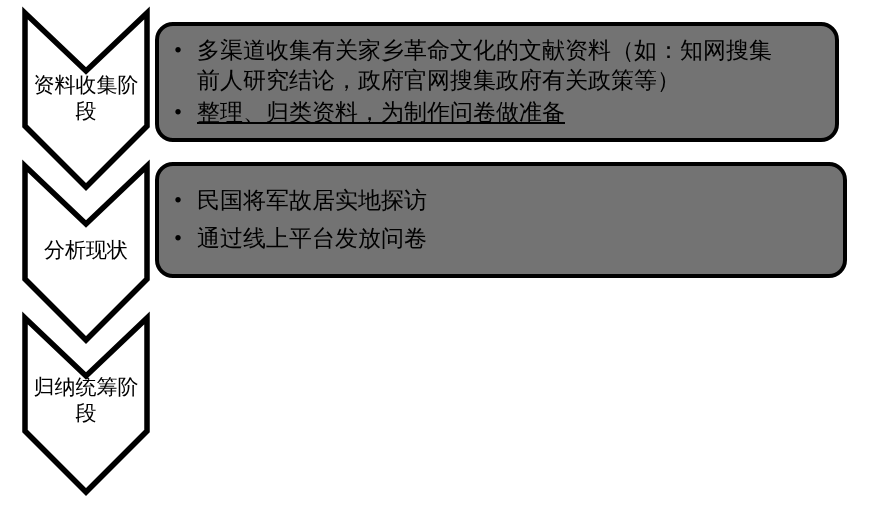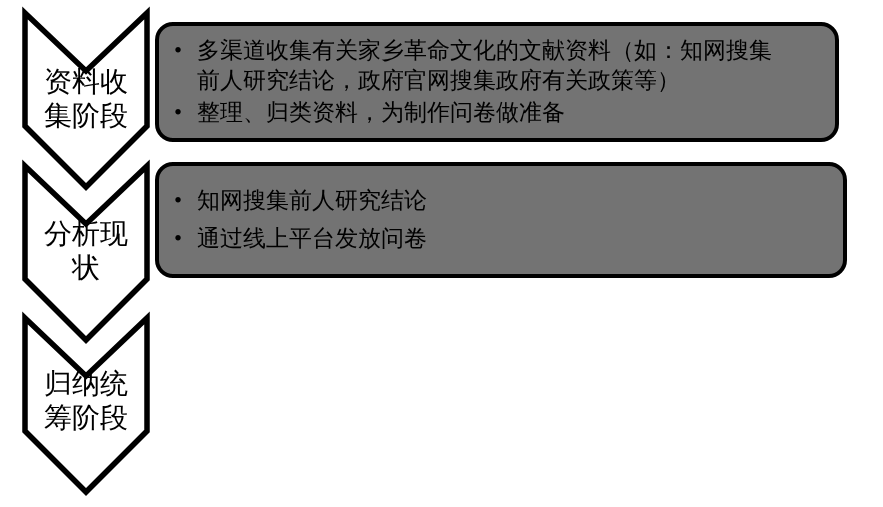--- a/index.html
+++ b/index.html
@@ -32,21 +32,21 @@
     position: absolute;
     left: 22px;
     width: 128px;
     height: 58px;
     padding: 0 9px;
     box-sizing: border-box;
     display: flex;
     align-items: center;
     justify-content: center;
     text-align: center;
-    font-size: 28px;
+    font-size: 21px;
     line-height: 1.22;
   }
   .lbl1 { top: 70px; }
   .lbl2 { top: 222px; }
   .lbl3 { top: 372px; }
   .box {
     position: absolute;
     background: #737373;
     border: 4px solid #000000;
     border-radius: 18px;
@@ -70,21 +70,21 @@
   .box li {
     position: relative;
     padding-left: 27px;
   }
   .box li::before {
     content: "\2022";
     position: absolute;
     left: 4px;
     top: 0;
   }
-  .b1 li + li { margin-top: 3px; }
+  .b1 li + li { margin-top: 3px; text-decoration: underline; }
   .b2 li + li { margin-top: 8px; }
   .b3 li + li { margin-top: 6px; }
 </style>
 </head>
 <body>
 
 <div class="canvas">
 
   <svg class="chev" style="left:22px; top:10px;" viewBox="0 0 128 180" aria-hidden="true">
     <polygon points="3,3 64,61 125,3 125,116 64,177 3,116"></polygon>
@@ -101,18 +101,18 @@
   <div class="chev-label lbl3">归纳统筹阶段</div>
 
   <div class="box b1">
     <ul>
         <li>多渠道收集有关家乡革命文化的文献资料（如：知网搜集前人研究结论，政府官网搜集政府有关政策等）</li>
         <li>整理、归类资料，为制作问卷做准备</li>
       </ul>
   </div>
   <div class="box b2">
     <ul>
-        <li>知网搜集前人研究结论</li>
+        <li>民国将军故居实地探访</li>
         <li>通过线上平台发放问卷</li>
       </ul>
   </div>
 
 </div>
 
 </body></html>

